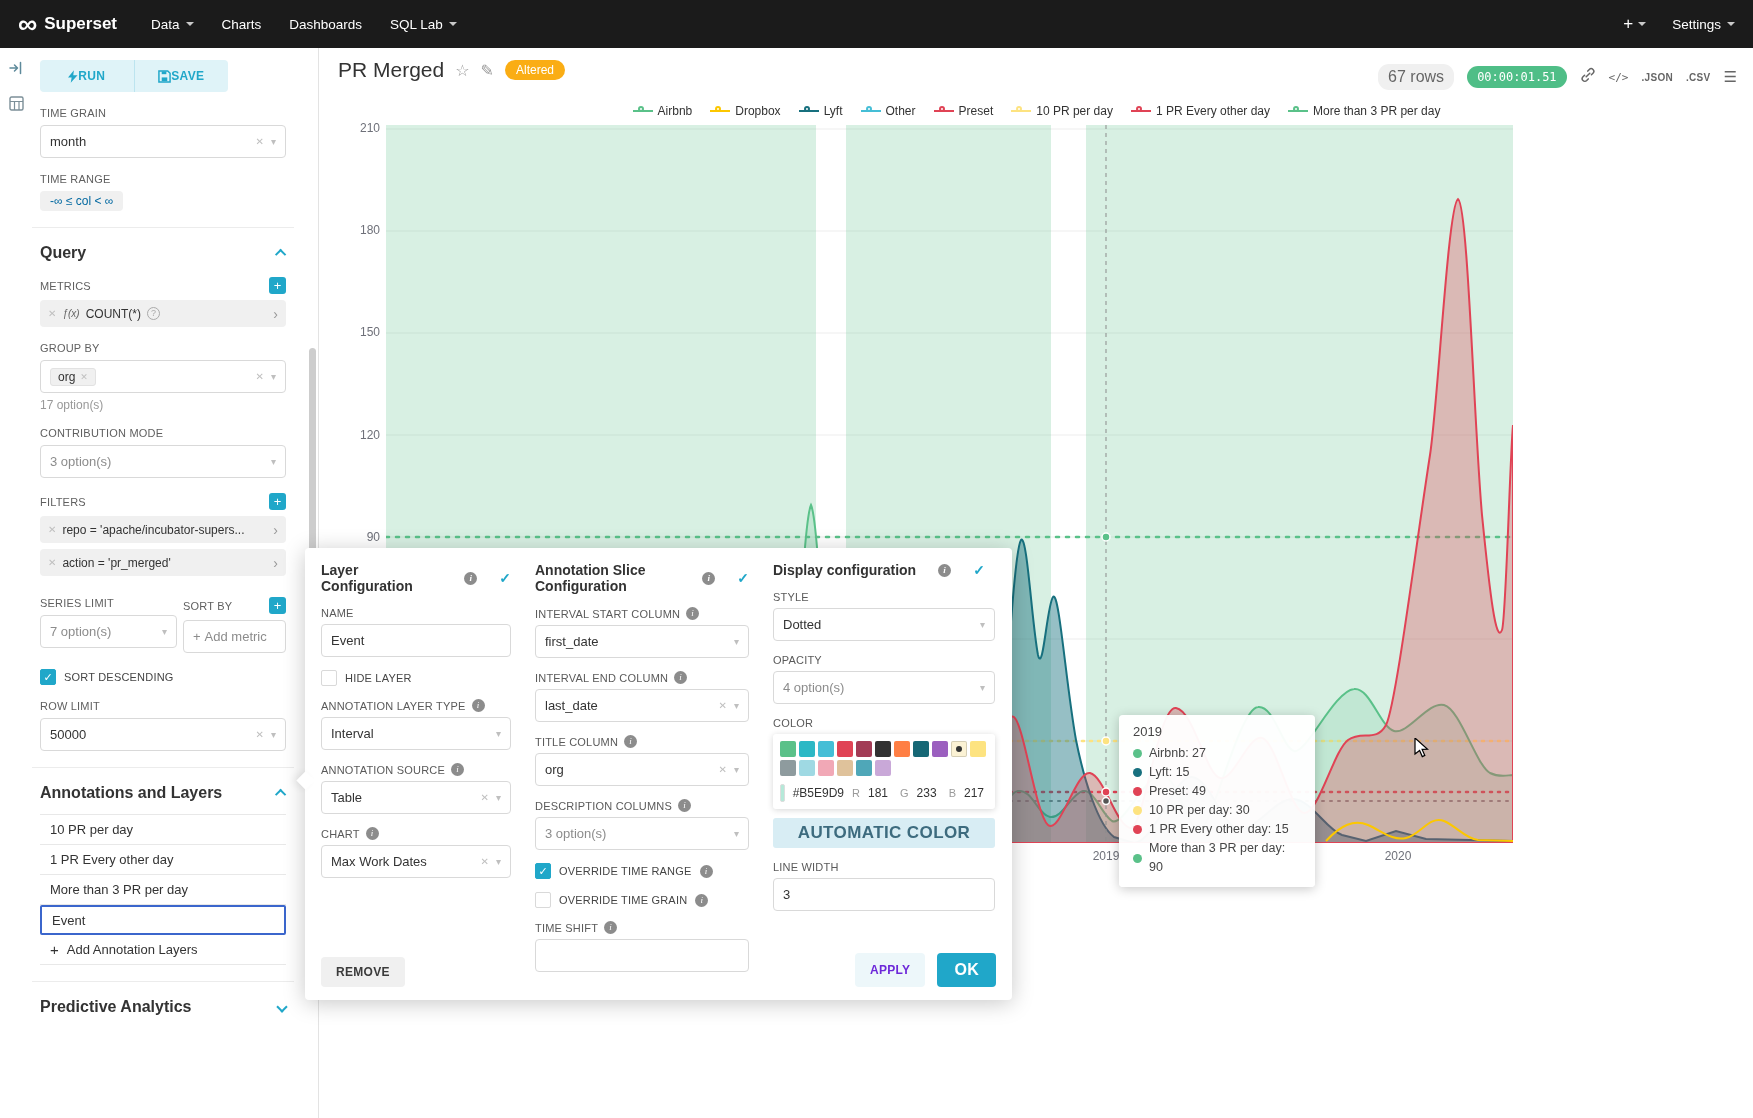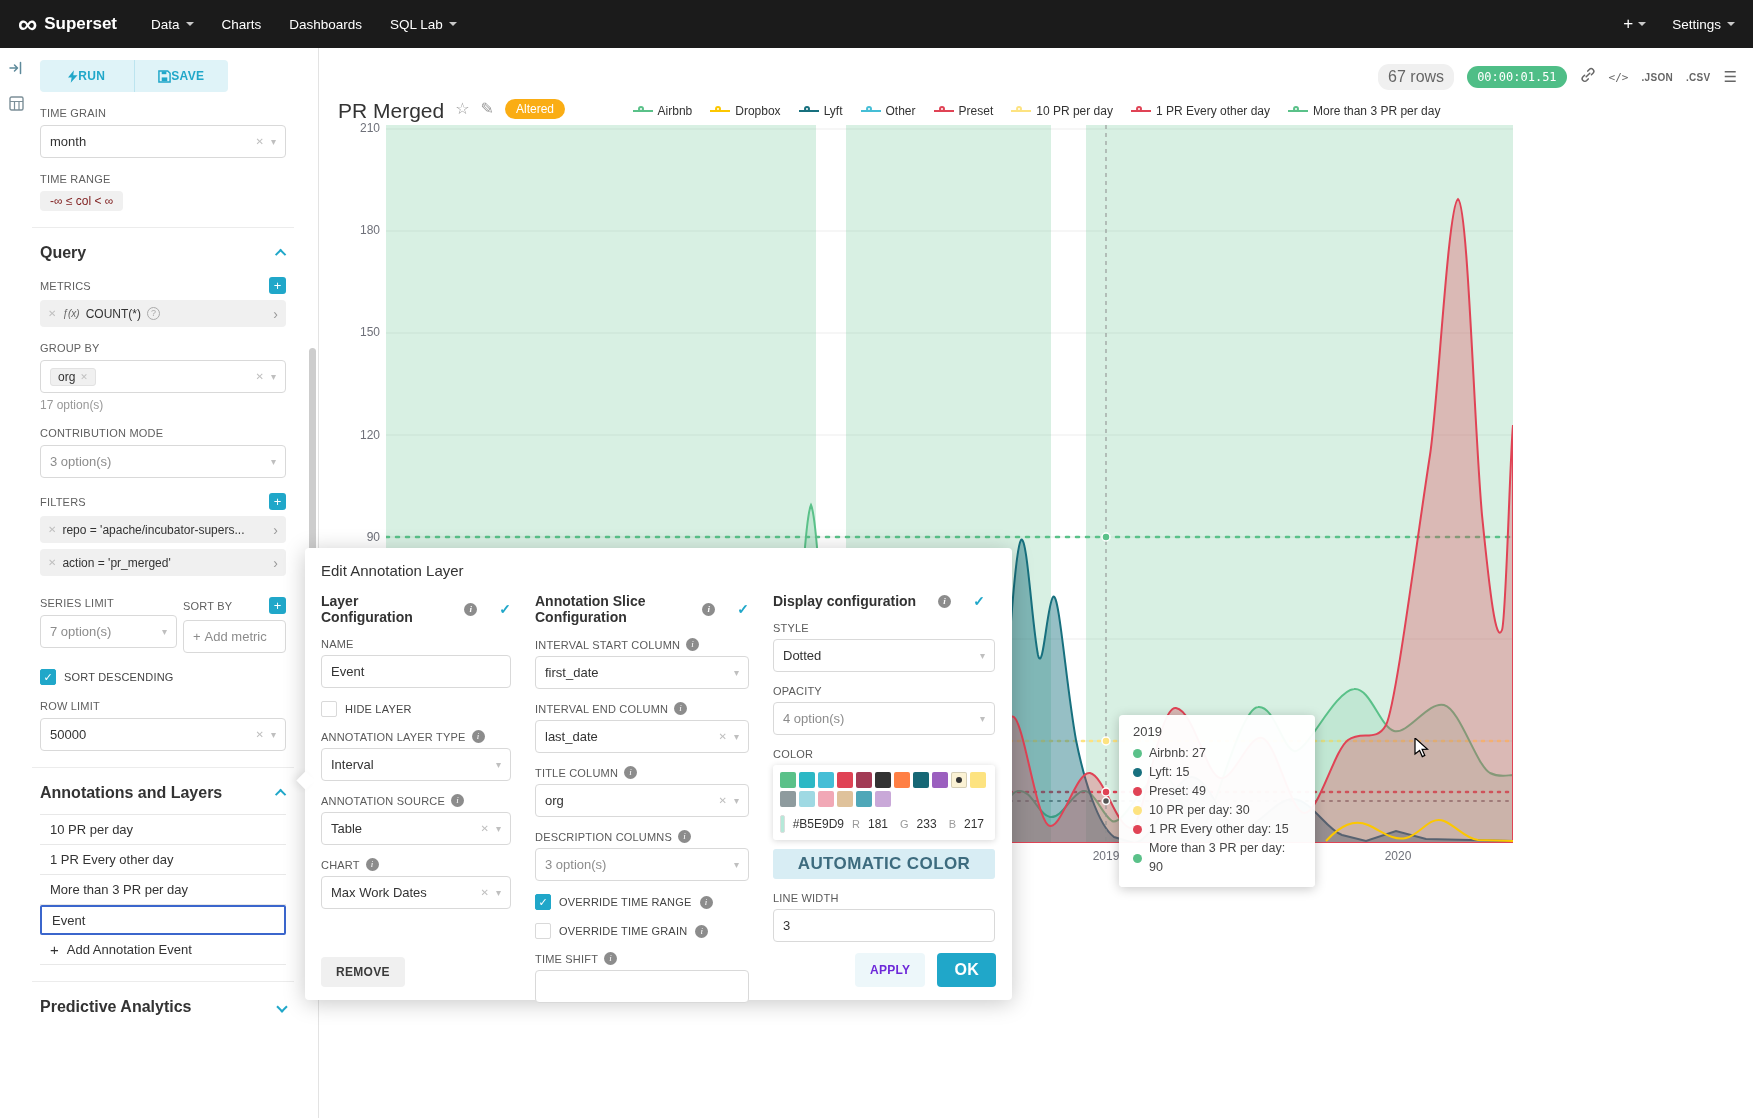--- a/index.html
+++ b/index.html
@@ -27,21 +27,21 @@
   .lbl-row { display:flex; justify-content:space-between; align-items:center; margin:15px 0 6px; }
   .lbl-row .lbl { margin:0; }
   .sel { height:33px; border:1px solid #D9D9D9; border-radius:4px; display:flex; align-items:center; padding:0 9px; font-size:13px; color:#333; background:#fff; cursor:pointer; }
   .sel .icons { margin-left:auto; display:flex; gap:7px; align-items:center; color:#bfbfbf; }
   .x-ic { font-size:10px; color:#bfbfbf; cursor:pointer; }
   .caret-ic { font-size:10px; color:#bfbfbf; }
   .ph { color:#8c8c8c; }
   .tag { background:#F0F0F0; border:1px solid #E2E2E2; border-radius:3px; font-size:12px; color:#333; padding:1px 7px; display:inline-flex; align-items:center; gap:5px; }
   .tag .x-ic { font-size:9px; }
   .hint { font-size:12px; color:#999; margin-top:5px; }
-  .range-chip { display:inline-flex; align-items:center; background:#F0F0F0; border-radius:4px; padding:3px 10px; font-size:12px; color:#7f1d1d; cursor:pointer; }
+  .range-chip { display:inline-flex; align-items:center; background:#F0F0F0; border-radius:4px; padding:3px 10px; font-size:12px; color:#0369a1; cursor:pointer; }
   .hr { border-top:1px solid #ECECEC; margin:16px -8px 0 -8px; }
   .sect { display:flex; justify-content:space-between; align-items:center; margin-top:16px; cursor:pointer; }
   .sect h3 { font-size:16px; font-weight:bold; color:#333; }
   .chev-up { width:8px; height:8px; border-left:2px solid #20A7C9; border-top:2px solid #20A7C9; transform:rotate(45deg) translateY(2px); }
   .chev-down { width:8px; height:8px; border-left:2px solid #20A7C9; border-top:2px solid #20A7C9; transform:rotate(225deg); }
   .plus-btn { width:17px; height:17px; background:#20A7C9; color:#fff; border:none; border-radius:3px; font-size:13px; line-height:15px; text-align:center; cursor:pointer; }
   .chip { height:27px; background:#F0F0F0; border-radius:4px; display:flex; align-items:center; gap:6px; padding:0 8px; font-size:12px; color:#333; margin-bottom:6px; cursor:pointer; white-space:nowrap; overflow:hidden; }
   .chip .gt { margin-left:auto; color:#999; font-size:14px; }
   .fx { font-style:italic; font-size:10px; color:#666; }
   .q-ic { width:13px; height:13px; border:1px solid #aaa; border-radius:50%; color:#aaa; font-size:9px; line-height:11px; text-align:center; flex:none; }
@@ -52,21 +52,21 @@
   .cb-lbl { font-size:11px; color:#454545; letter-spacing:.2px; }
   .ann-list { margin-top:12px; border-top:1px solid #E8E8E8; }
   .ann-row { height:30px; display:flex; align-items:center; padding:0 10px; font-size:13px; color:#333; border-bottom:1px solid #E8E8E8; cursor:pointer; }
   .ann-row.selected { border:2px solid #3B66CC; border-radius:2px; }
   .ann-add { height:30px; display:flex; align-items:center; gap:8px; padding:0 10px; font-size:13px; color:#333; border-bottom:1px solid #E8E8E8; cursor:pointer; }
   .ann-add .plus { font-size:15px; color:#333; }
   .scroll-thumb { position:absolute; left:309px; top:348px; width:7px; height:260px; background:#CDCDCD; border-radius:4px; z-index:6; cursor:grab; }
 
   
   .main { position:absolute; left:320px; top:48px; width:1433px; height:1070px; background:#fff; z-index:1; }
-  .title-row { position:absolute; left:18px; top:10px; display:flex; align-items:flex-start; gap:11px;margin-top:41px; }
+  .title-row { position:absolute; left:18px; top:10px; display:flex; align-items:center; gap:11px; }
   .page-title { font-size:21px; color:#333; font-weight:500; }
   .ico-gray { color:#999; font-size:16px; cursor:pointer; }
   .altered-badge { background:#FAAD14; color:#fff; font-size:12px; padding:3px 11px; border-radius:11px; }
   .hdr-right { position:absolute; right:16px; top:16px; display:flex; align-items:center; gap:13px; }
   .pill-gray { background:#F0F0F0; color:#666; font-size:16px; padding:4px 10px; border-radius:11px; }
   .pill-green { background:#4FBE87; color:#fff; font-size:12px; padding:4px 10px; border-radius:11px; font-family:"DejaVu Sans Mono",monospace; }
   .hdr-btn { color:#666; font-size:10px; font-weight:bold; letter-spacing:.3px; cursor:pointer; background:none; border:none; font-family:inherit; }
   .code-ic { font-family:"DejaVu Sans Mono",monospace; font-size:11px; color:#666; cursor:pointer; }
   .burger { font-size:15px; color:#666; cursor:pointer; }
   .legend { position:absolute; left:0; top:56px; width:100%; display:flex; justify-content:center; gap:18px;align-items:flex-end; }
@@ -293,21 +293,21 @@
     <span class="chev-up"></span>
   </div>
 
   <div class="ann-list">
     <div class="ann-row">10 PR per day</div>
     <div class="ann-row">1 PR Every other day</div>
     <div class="ann-row">More than 3 PR per day</div>
     <div class="ann-row selected">Event</div>
     <div class="ann-add">
       <span class="plus">+</span>
-      <span>Add Annotation Event</span>
+      <span>Add Annotation Layers</span>
     </div>
   </div>
 
   <div class="hr"></div>
   <div class="sect">
     <h3>Predictive Analytics</h3>
     <span class="chev-down"></span>
   </div>
 </div>
 
@@ -467,21 +467,20 @@
         <span>More than 3 PR per day: 90</span>
       </div>
   </div>
 
   <svg class="cursor" width="15" height="20" viewBox="0 0 15 20">
     <polygon points="1,0 1,16 5.6,12.5 8.3,18.6 10.8,17.4 8.1,11.4 13.6,11.2" fill="#fff" stroke="#000" stroke-width="1.2"></polygon>
   </svg>
 </div>
 
 <div class="modal">
-  <div class="modal-title">Edit Annotation Layer</div>
 
   <div class="mod-cols">
 
     <div class="mcol1">
       <div class="mc-head">
         <span>Layer Configuration</span>
         <span class="i-ic">i</span>
         <span class="check-teal">✓</span>
       </div>
       <div class="mlbl">NAME</div>

